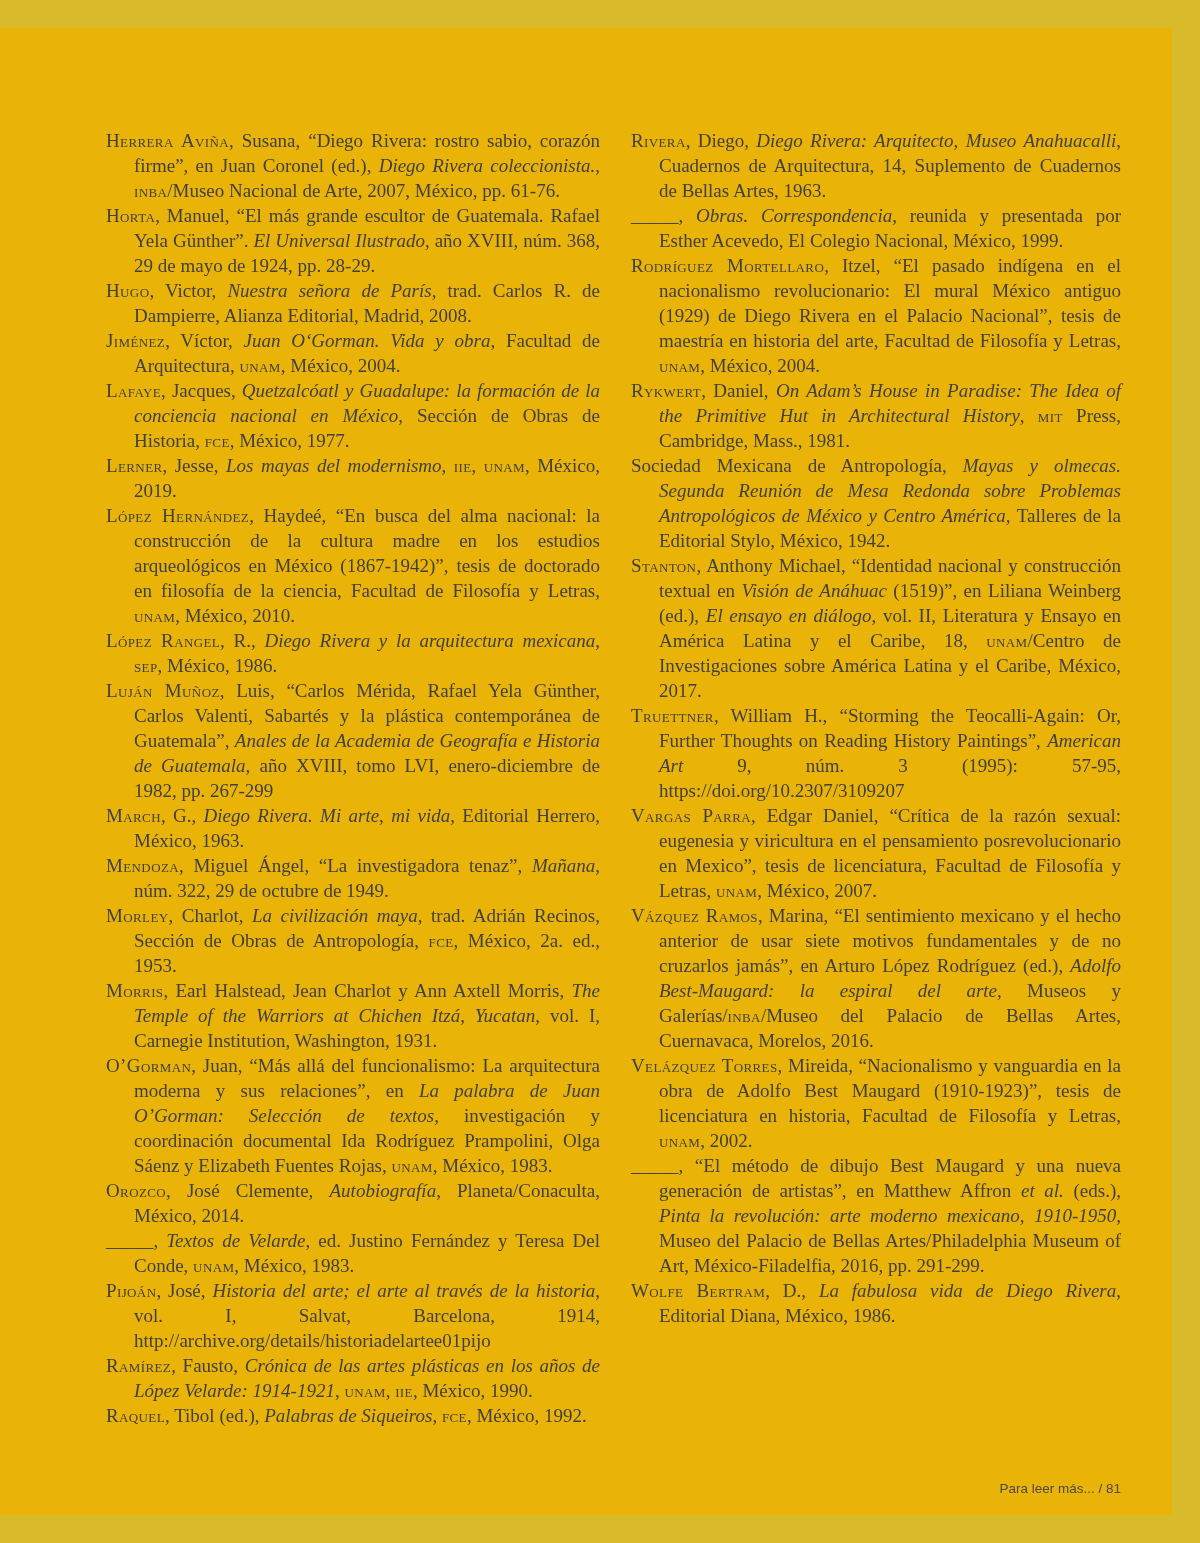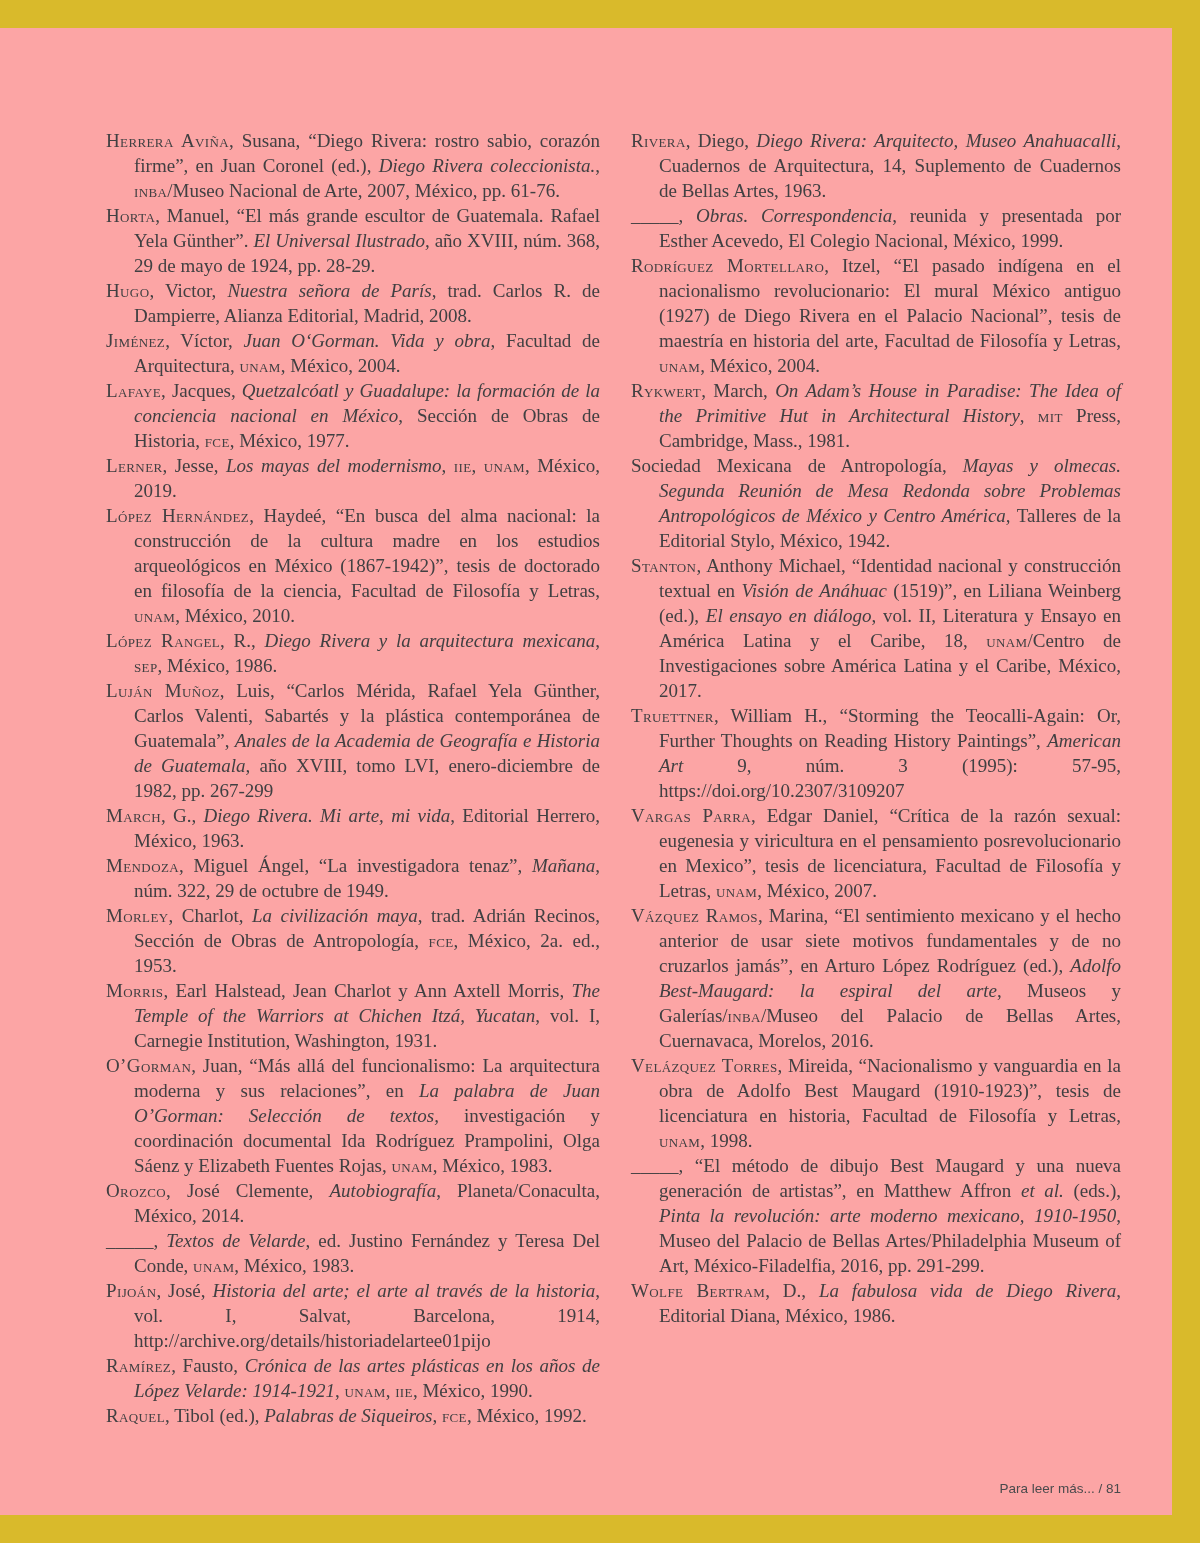--- a/index.html
+++ b/index.html
@@ -6,21 +6,21 @@
   body {
     width: 1200px; height: 1543px;
     background: #ffffff;
     font-family: "Liberation Serif", "DejaVu Serif", serif;
     color: #414042;
   }
   .page {
     position: relative;
     width: 1200px; height: 1543px;
     overflow: hidden;
-    background: #fca5a5;
+    background: #eab308;
   }
   .band { position: absolute; background: #d9ba2b; z-index: 3; }
   .band-top    { top: 0; left: 0; width: 1200px; height: 28px; }
   .band-right  { top: 0; right: 0; width: 28px; height: 1543px; }
   .band-bottom { bottom: 0; left: 0; width: 1200px; height: 28px; }
 
   .columns {
     position: absolute;
     left: 106px; top: 128px;
     display: flex;
@@ -83,28 +83,28 @@
         <p class="entry"><span class="seg-sc">O’Gorman</span><span class="seg-n">, Juan, “Más allá del funcionalismo: La arquitectura moderna y sus relaciones”, en </span><span class="seg-i">La palabra de Juan O’Gorman: Selección de textos,</span><span class="seg-n"> investigación y coordinación documental Ida Rodríguez Prampolini, Olga Sáenz y Elizabeth Fuentes Rojas, </span><span class="seg-sc">unam</span><span class="seg-n">, México, 1983.</span></p>
         <p class="entry"><span class="seg-sc">Orozco</span><span class="seg-n">, José Clemente, </span><span class="seg-i">Autobiografía</span><span class="seg-n">, Planeta/Conaculta, México, 2014.</span></p>
         <p class="entry"><span class="seg-n">_____, </span><span class="seg-i">Textos de Velarde</span><span class="seg-n">, ed. Justino Fernández y Teresa Del Conde, </span><span class="seg-sc">unam</span><span class="seg-n">, México, 1983.</span></p>
         <p class="entry"><span class="seg-sc">Pijoán</span><span class="seg-n">, José, </span><span class="seg-i">Historia del arte; el arte al través de la historia</span><span class="seg-n">, vol. I, Salvat, Barcelona, 1914, http://archive.org/details/historiadelartee01pijo</span></p>
         <p class="entry"><span class="seg-sc">Ramírez</span><span class="seg-n">, Fausto, </span><span class="seg-i">Crónica de las artes plásticas en los años de López Velarde: 1914-1921</span><span class="seg-n">, </span><span class="seg-sc">unam</span><span class="seg-n">, </span><span class="seg-sc">iie</span><span class="seg-n">, México, 1990.</span></p>
         <p class="entry"><span class="seg-sc">Raquel</span><span class="seg-n">, Tibol (ed.), </span><span class="seg-i">Palabras de Siqueiros</span><span class="seg-n">, </span><span class="seg-sc">fce</span><span class="seg-n">, México, 1992.</span></p>
       </div>
     <div class="col col-right">
         <p class="entry"><span class="seg-sc">Rivera</span><span class="seg-n">, Diego, </span><span class="seg-i">Diego Rivera: Arquitecto, Museo Anahuacalli</span><span class="seg-n">, Cuadernos de Arquitectura, 14, Suplemento de Cuadernos de Bellas Artes, 1963.</span></p>
         <p class="entry"><span class="seg-n">_____, </span><span class="seg-i">Obras. Correspondencia</span><span class="seg-n">, reunida y presentada por Esther Acevedo, El Colegio Nacional, México, 1999.</span></p>
-        <p class="entry"><span class="seg-sc">Rodríguez Mortellaro</span><span class="seg-n">, Itzel, “El pasado indígena en el nacionalismo revolucionario: El mural México antiguo (1927) de Diego Rivera en el Palacio Nacional”, tesis de maestría en historia del arte, Facultad de Filosofía y Letras, </span><span class="seg-sc">unam</span><span class="seg-n">, México, 2004.</span></p>
-        <p class="entry"><span class="seg-sc">Rykwert</span><span class="seg-n">, March, </span><span class="seg-i">On Adam’s House in Paradise: The Idea of the Primitive Hut in Architectural History</span><span class="seg-n">, </span><span class="seg-sc">mit</span><span class="seg-n"> Press, Cambridge, Mass., 1981.</span></p>
+        <p class="entry"><span class="seg-sc">Rodríguez Mortellaro</span><span class="seg-n">, Itzel, “El pasado indígena en el nacionalismo revolucionario: El mural México antiguo (1929) de Diego Rivera en el Palacio Nacional”, tesis de maestría en historia del arte, Facultad de Filosofía y Letras, </span><span class="seg-sc">unam</span><span class="seg-n">, México, 2004.</span></p>
+        <p class="entry"><span class="seg-sc">Rykwert</span><span class="seg-n">, Daniel, </span><span class="seg-i">On Adam’s House in Paradise: The Idea of the Primitive Hut in Architectural History</span><span class="seg-n">, </span><span class="seg-sc">mit</span><span class="seg-n"> Press, Cambridge, Mass., 1981.</span></p>
         <p class="entry"><span class="seg-n">Sociedad Mexicana de Antropología, </span><span class="seg-i">Mayas y olmecas. Segunda Reunión de Mesa Redonda sobre Problemas Antropológicos de México y Centro América,</span><span class="seg-n"> Talleres de la Editorial Stylo, México, 1942.</span></p>
         <p class="entry"><span class="seg-sc">Stanton</span><span class="seg-n">, Anthony Michael, “Identidad nacional y construcción textual en </span><span class="seg-i">Visión de Anáhuac</span><span class="seg-n"> (1519)”, en Liliana Weinberg (ed.), </span><span class="seg-i">El ensayo en diálogo</span><span class="seg-n">, vol. II, Literatura y Ensayo en América Latina y el Caribe, 18, </span><span class="seg-sc">unam</span><span class="seg-n">/Centro de Investigaciones sobre América Latina y el Caribe, México, 2017.</span></p>
         <p class="entry"><span class="seg-sc">Truettner</span><span class="seg-n">, William H., “Storming the Teocalli-Again: Or, Further Thoughts on Reading History Paintings”, </span><span class="seg-i">American Art</span><span class="seg-n"> 9, núm. 3 (1995): 57-95, https://doi.org/10.2307/3109207</span></p>
         <p class="entry"><span class="seg-sc">Vargas Parra</span><span class="seg-n">, Edgar Daniel, “Crítica de la razón sexual: eugenesia y viricultura en el pensamiento posrevolucionario en Mexico”, tesis de licenciatura, Facultad de Filosofía y Letras, </span><span class="seg-sc">unam</span><span class="seg-n">, México, 2007.</span></p>
         <p class="entry"><span class="seg-sc">Vázquez Ramos</span><span class="seg-n">, Marina, “El sentimiento mexicano y el hecho anterior de usar siete motivos fundamentales y de no cruzarlos jamás”, en Arturo López Rodríguez (ed.), </span><span class="seg-i">Adolfo Best-Maugard: la espiral del arte</span><span class="seg-n">, Museos y Galerías/</span><span class="seg-sc">inba</span><span class="seg-n">/Museo del Palacio de Bellas Artes, Cuernavaca, Morelos, 2016.</span></p>
-        <p class="entry"><span class="seg-sc">Velázquez Torres</span><span class="seg-n">, Mireida, “Nacionalismo y vanguardia en la obra de Adolfo Best Maugard (1910-1923)”, tesis de licenciatura en historia, Facultad de Filosofía y Letras, </span><span class="seg-sc">unam</span><span class="seg-n">, 1998.</span></p>
+        <p class="entry"><span class="seg-sc">Velázquez Torres</span><span class="seg-n">, Mireida, “Nacionalismo y vanguardia en la obra de Adolfo Best Maugard (1910-1923)”, tesis de licenciatura en historia, Facultad de Filosofía y Letras, </span><span class="seg-sc">unam</span><span class="seg-n">, 2002.</span></p>
         <p class="entry"><span class="seg-n">_____, “El método de dibujo Best Maugard y una nueva generación de artistas”, en Matthew Affron </span><span class="seg-i">et al.</span><span class="seg-n"> (eds.), </span><span class="seg-i">Pinta la revolución: arte moderno mexicano, 1910-1950</span><span class="seg-n">, Museo del Palacio de Bellas Artes/Philadelphia Museum of Art, México-Filadelfia, 2016, pp. 291-299.</span></p>
         <p class="entry"><span class="seg-sc">Wolfe Bertram</span><span class="seg-n">, D., </span><span class="seg-i">La fabulosa vida de Diego Rivera</span><span class="seg-n">, Editorial Diana, México, 1986.</span></p>
       </div>
   </div>
 
   <div class="footer">
     <span>Para leer más... / 81</span>
   </div>
 </div>
 

